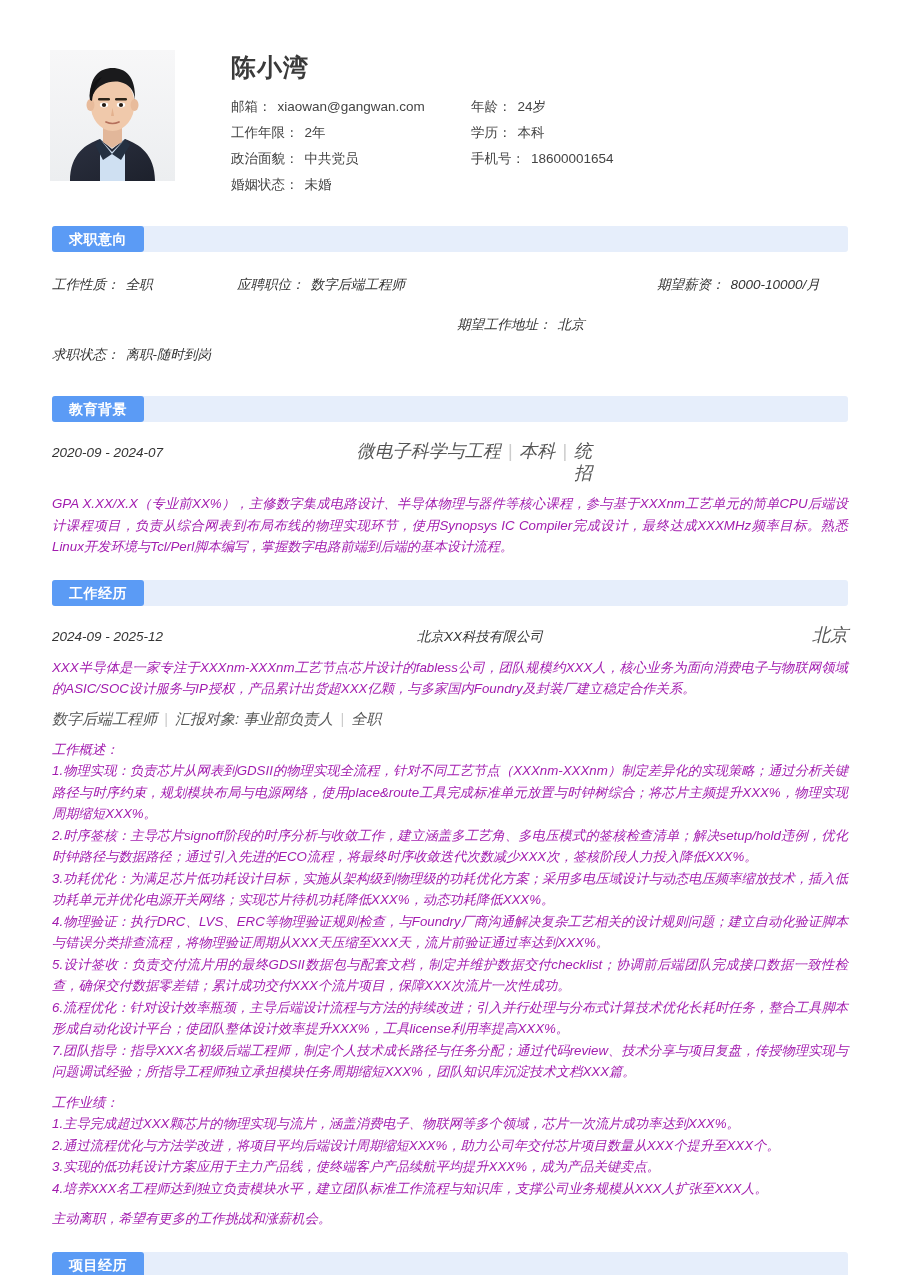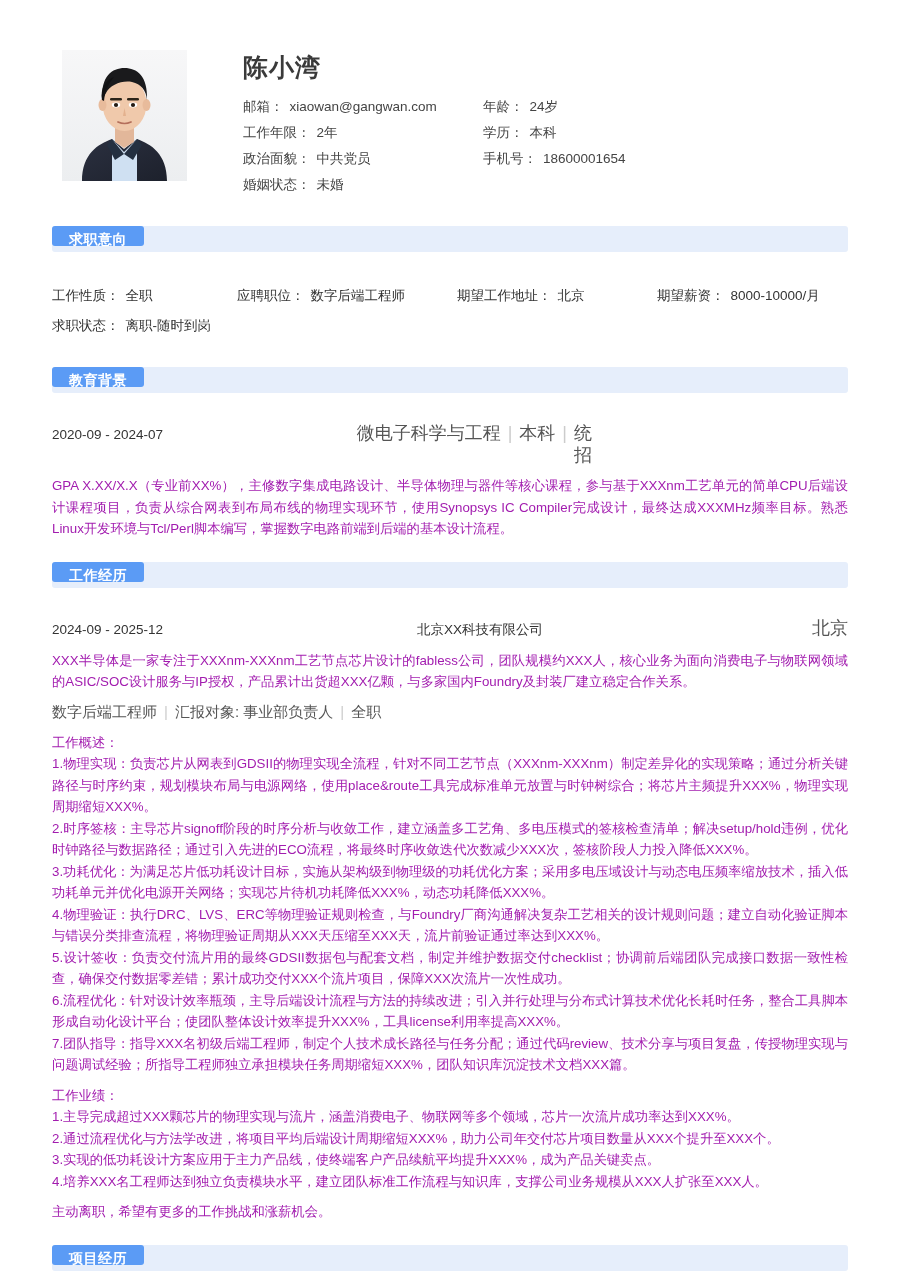--- a/index.html
+++ b/index.html
@@ -22,21 +22,20 @@
     background: #ffffff;
   }
 
   
   .header {
     display: flex;
     align-items: flex-start;
     padding: 50px 52px 0 50px;
     height: 150px;
     box-sizing: content-box;
-    margin-left: 12px;
   }
   .photo {
     width: 125px;
     height: 131px;
     flex: 0 0 125px;
     position: relative;
     overflow: hidden;
     background: #f3f4f6;
   }
   .photo svg { display: block; width: 125px; height: 131px; }
@@ -73,36 +72,37 @@
     position: relative;
     height: 26px;
     margin: 0 52px 0 52px;
     background: #e6eefb;
     border-radius: 3px;
   }
   .section-badge {
     position: absolute;
     left: 0;
     top: 0;
-    height: 20px;
+    height: 26px;
     line-height: 26px;
     background: #5b9bf5;
     color: #ffffff;
     font-size: 14px;
     font-weight: bold;
     padding: 0 17px;
     border-radius: 3px;
     letter-spacing: 0.5px;
     box-sizing: border-box;
   }
 
   
   .block {
     margin: 0 52px;
-    padding-top: 29px;
+    padding-top: 18px;
+    font-style: italic;
   }
   .row-3 {
     display: flex;
     align-items: baseline;
     font-size: 13.5px;
     color: #333333;
     line-height: 22px;
   }
   .row-3 .col-left  { width: 300px; flex: 0 0 300px; }
   .row-3 .col-mid   { flex: 1 1 auto; text-align: center; }
@@ -136,21 +136,21 @@
   
   .intent-row {
     display: flex;
     font-size: 13.5px;
     line-height: 30px;
     color: #333333;
   }
   .intent-cell { white-space: nowrap; }
   .intent-cell.c1 { width: 185px; flex: 0 0 185px; }
   .intent-cell.c2 { width: 220px; flex: 0 0 220px; }
-  .intent-cell.c3 { width: 200px; flex: 0 0 200px; }
+  .intent-cell.c3 { width: 200px; flex: 0 0 200px; margin-top: 40px; }
   .intent-cell.c4 { flex: 1 1 auto; }
   .intent-cell .lbl { color: #333333; }
   .intent-cell .val { color: #333333; margin-left: 6px; }
   .sec-gap-md { height: 22px; }
   .sec-gap-lg { height: 26px; }
 </style>
 </head>
 <body>
 
 <div class="page">

